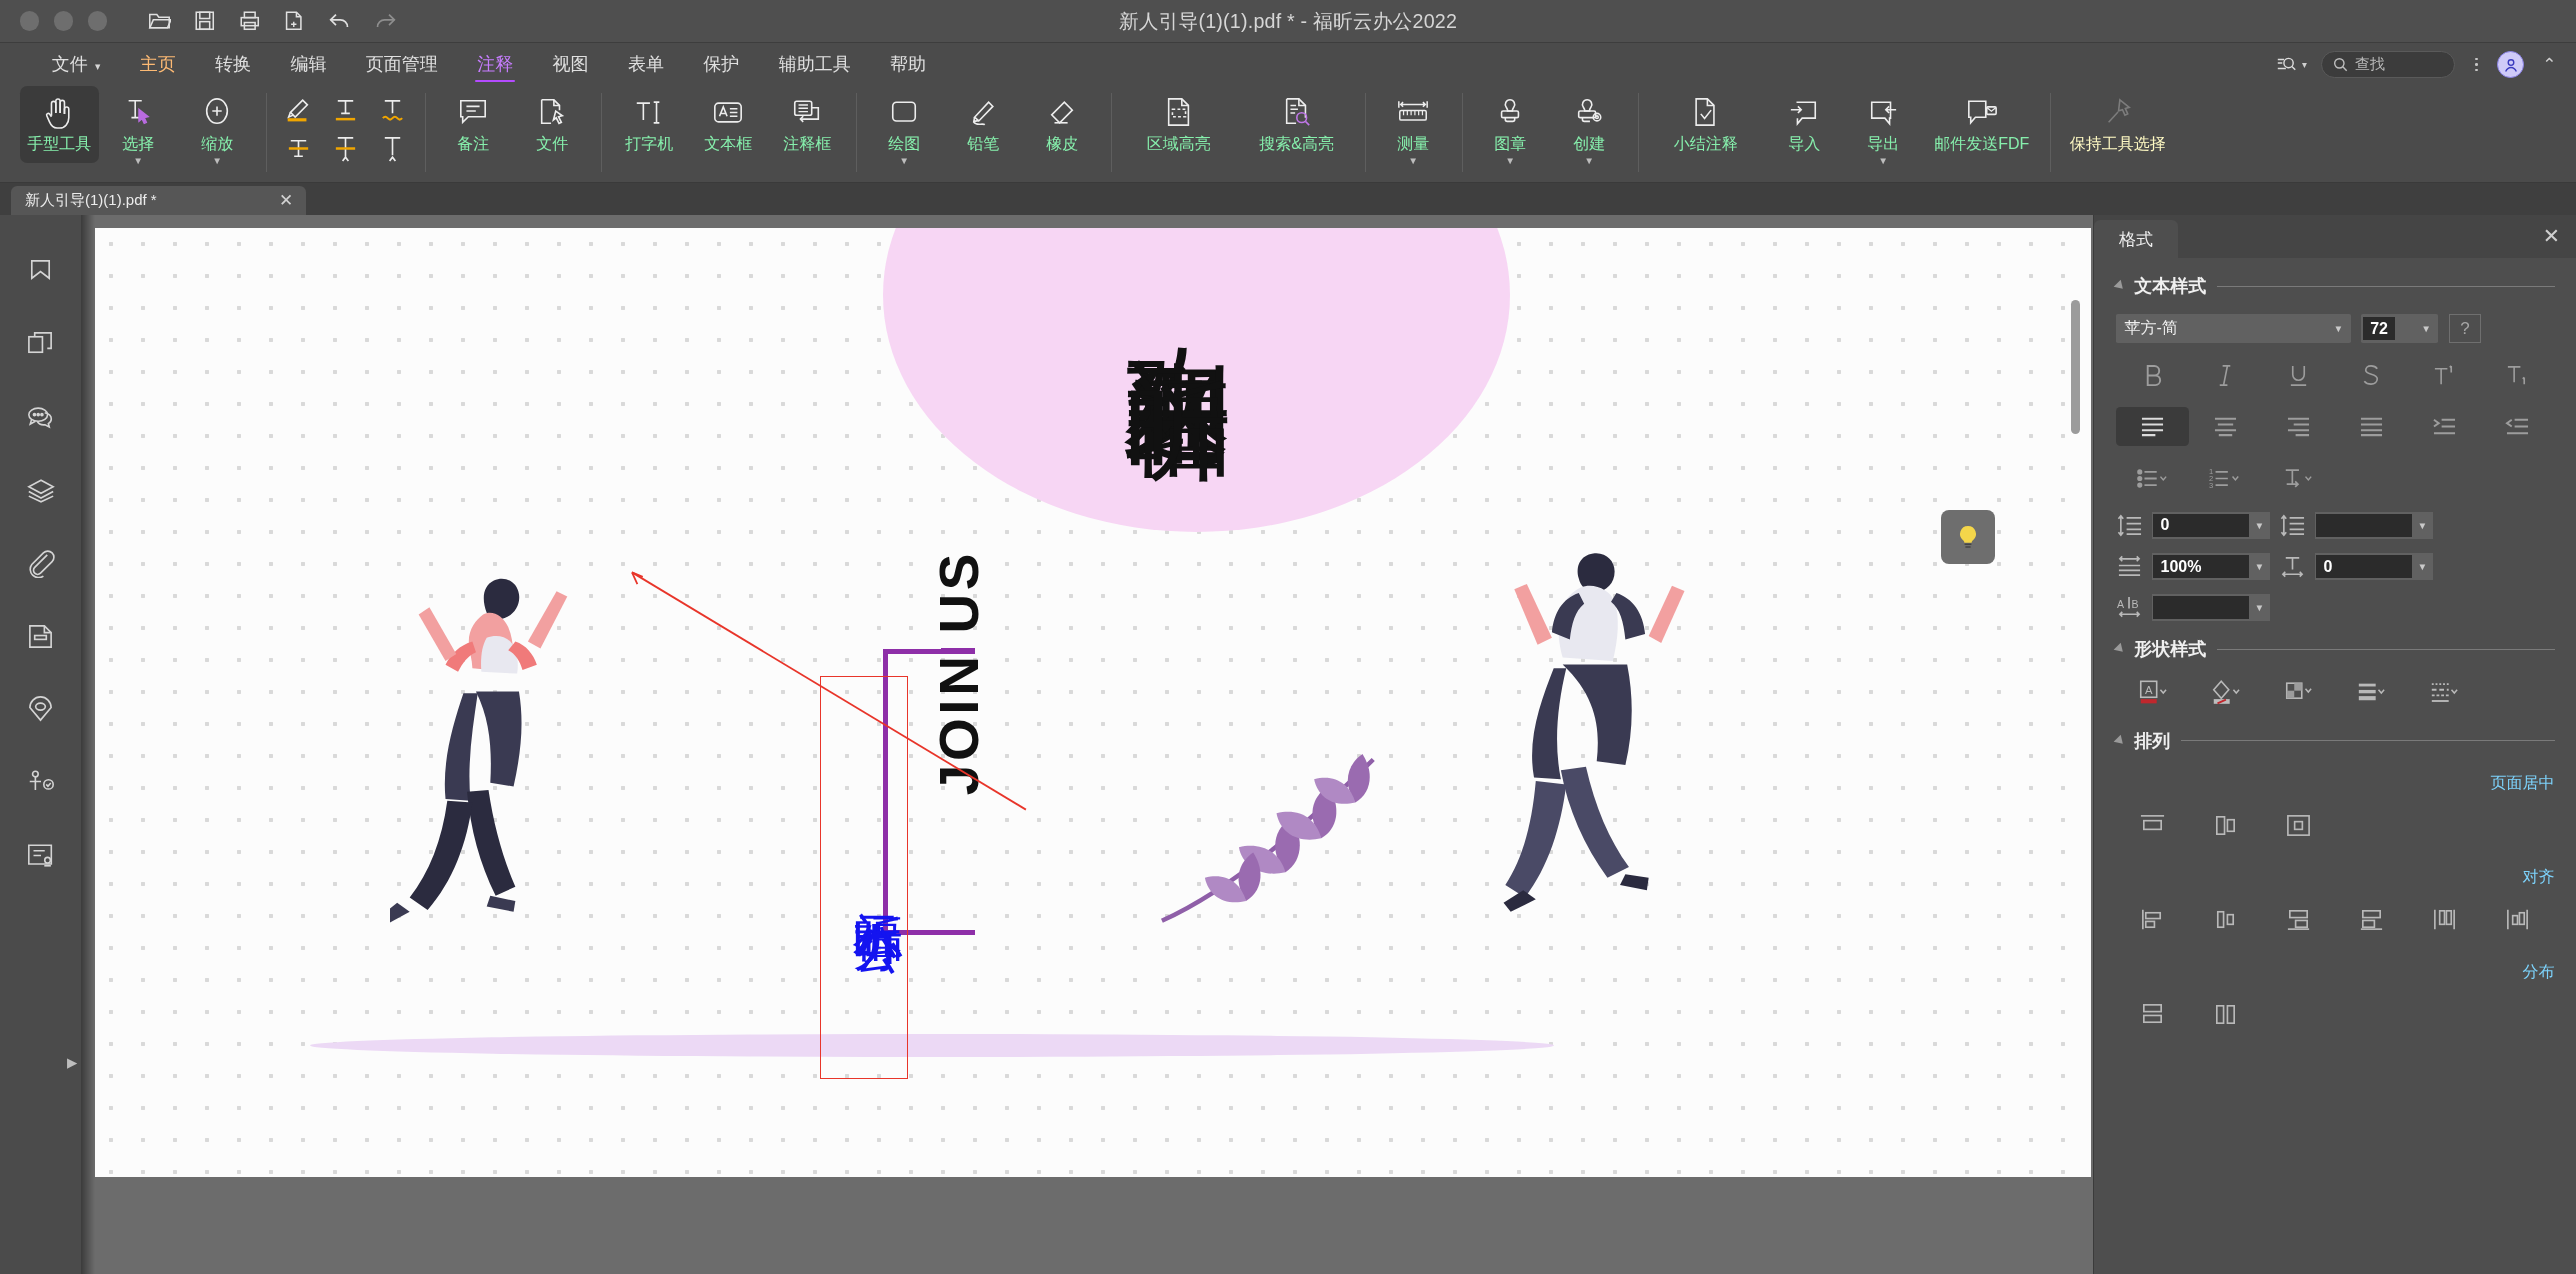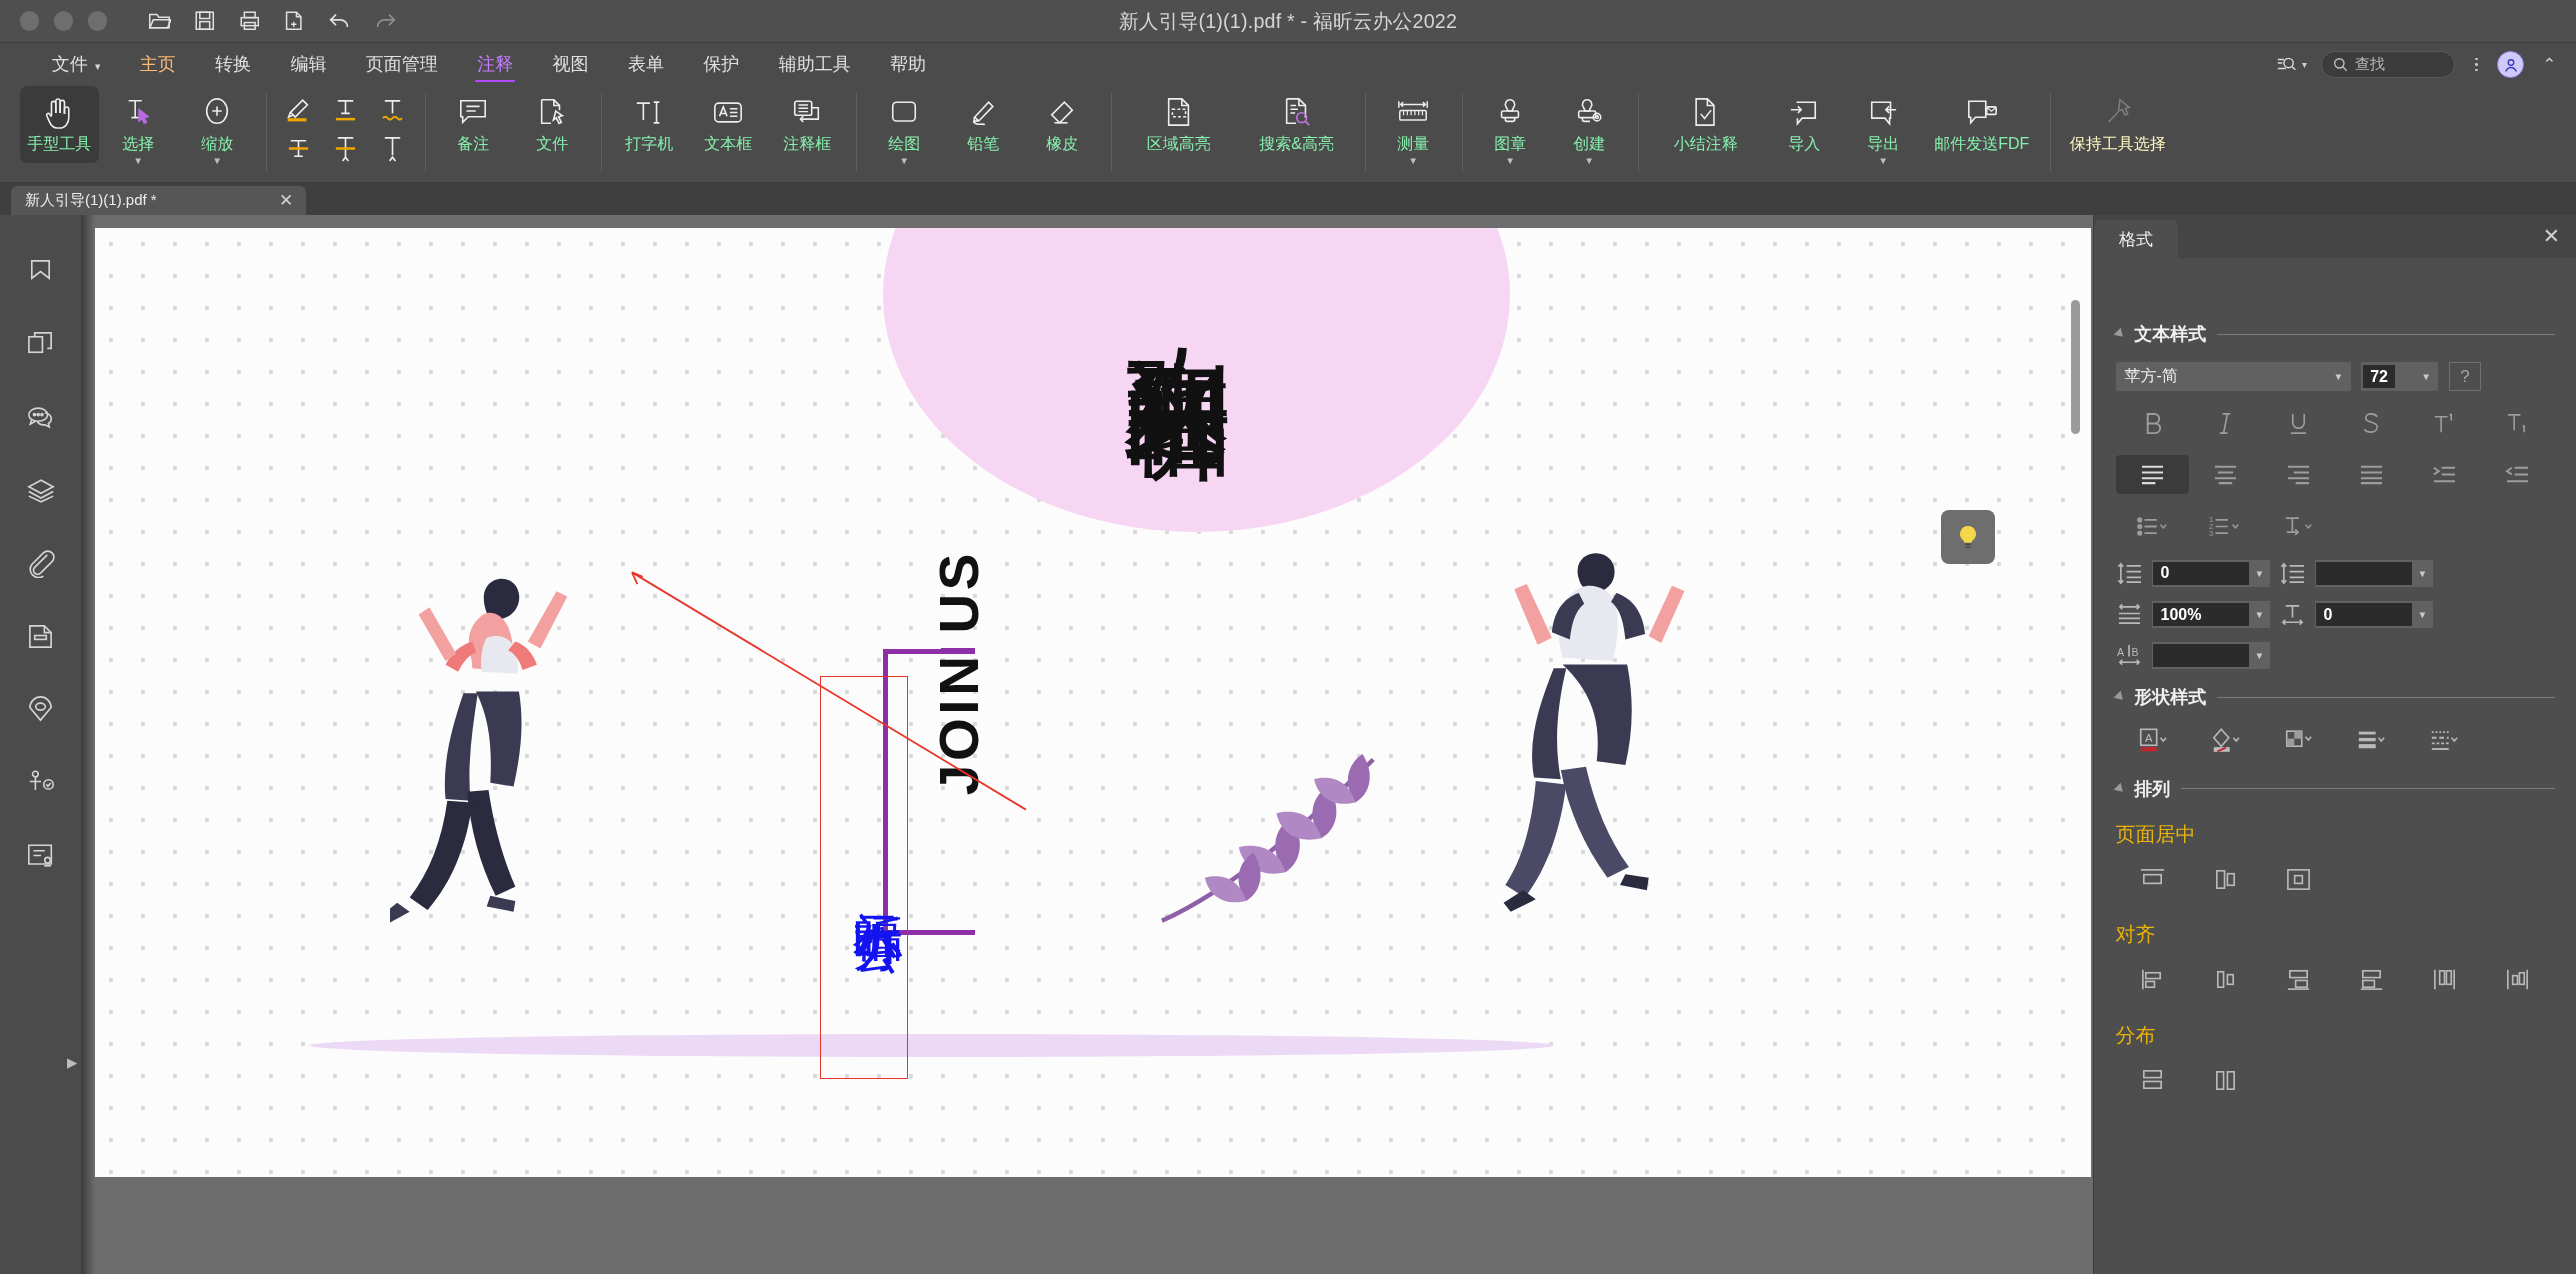--- a/index.html
+++ b/index.html
@@ -156,21 +156,21 @@
   .calloutline{ position:absolute; left:510px; top:322px; width:430px; height:376px; pointer-events:none;}
 
   .bulb{
     position:absolute; right:98px; top:295px; width:54px; height:54px;
     background:#6e6e6e; border-radius:8px; display:flex; align-items:center; justify-content:center;
   }
 
   
   .rightpanel{
     width:483px; flex:0 0 483px; background:#4e4e4e; position:relative;
-    border-left:0.9px solid #3b3b3b; display:flex; flex-direction:column;gap:48px;
+    border-left:0.9px solid #3b3b3b; display:flex; flex-direction:column;
   }
   .rp-tabs{ height:43px; display:flex; align-items:flex-end; position:relative; background:#454545;}
   .rp-tab{
     height:38px; padding:0 25px; background:#4e4e4e; border-radius:6.3px 6.3px 0 0;
     display:flex; align-items:center; font-size:17px; color:#efefef;
   }
   .rp-close{ position:absolute; right:16px; top:9px; font-size:20.6px; color:#cfcfcf;}
   .rp-body{ flex:1; padding:0 21.5px; overflow:hidden;}
 
   .sect{ display:flex; align-items:center; gap:10.7px; margin-top:16px; }
@@ -196,21 +196,21 @@
   .fieldrow{ display:flex; align-items:center; gap:9px; margin-top:14.3px;}
   .fld{ display:flex; align-items:center; gap:9px;}
   .numbox{
     width:118px;height:27px;background:#616161; display:flex;align-items:center; justify-content:space-between;
     padding-right:5.4px;
   }
   .numbox .nv{ background:#2b2b2b; height:23px; flex:1; margin:1.8px; display:flex; align-items:center; padding-left:7.2px;
     font-size:16px; font-weight:700; color:#fff;}
   .numbox .car{ font-size:9.8px; color:#c9c9c9; padding-left:3.6px;}
 
-  .sublabel{ font-size:20px; color:#eab308; margin-top:19.7px;}
+  .sublabel{ font-size:16px; color:#7dd3fc; margin-top:19.7px;text-align:right;}
   .arrrow{ display:flex; align-items:center; gap:0; margin-top:9px;}
   .arrbtn{ width:73px;height:45px;display:flex;align-items:center;justify-content:center;}
 
   svg{ shape-rendering:geometricPrecision; }
 </style>
 </head>
 <body>
 
 <div class="app">
 

